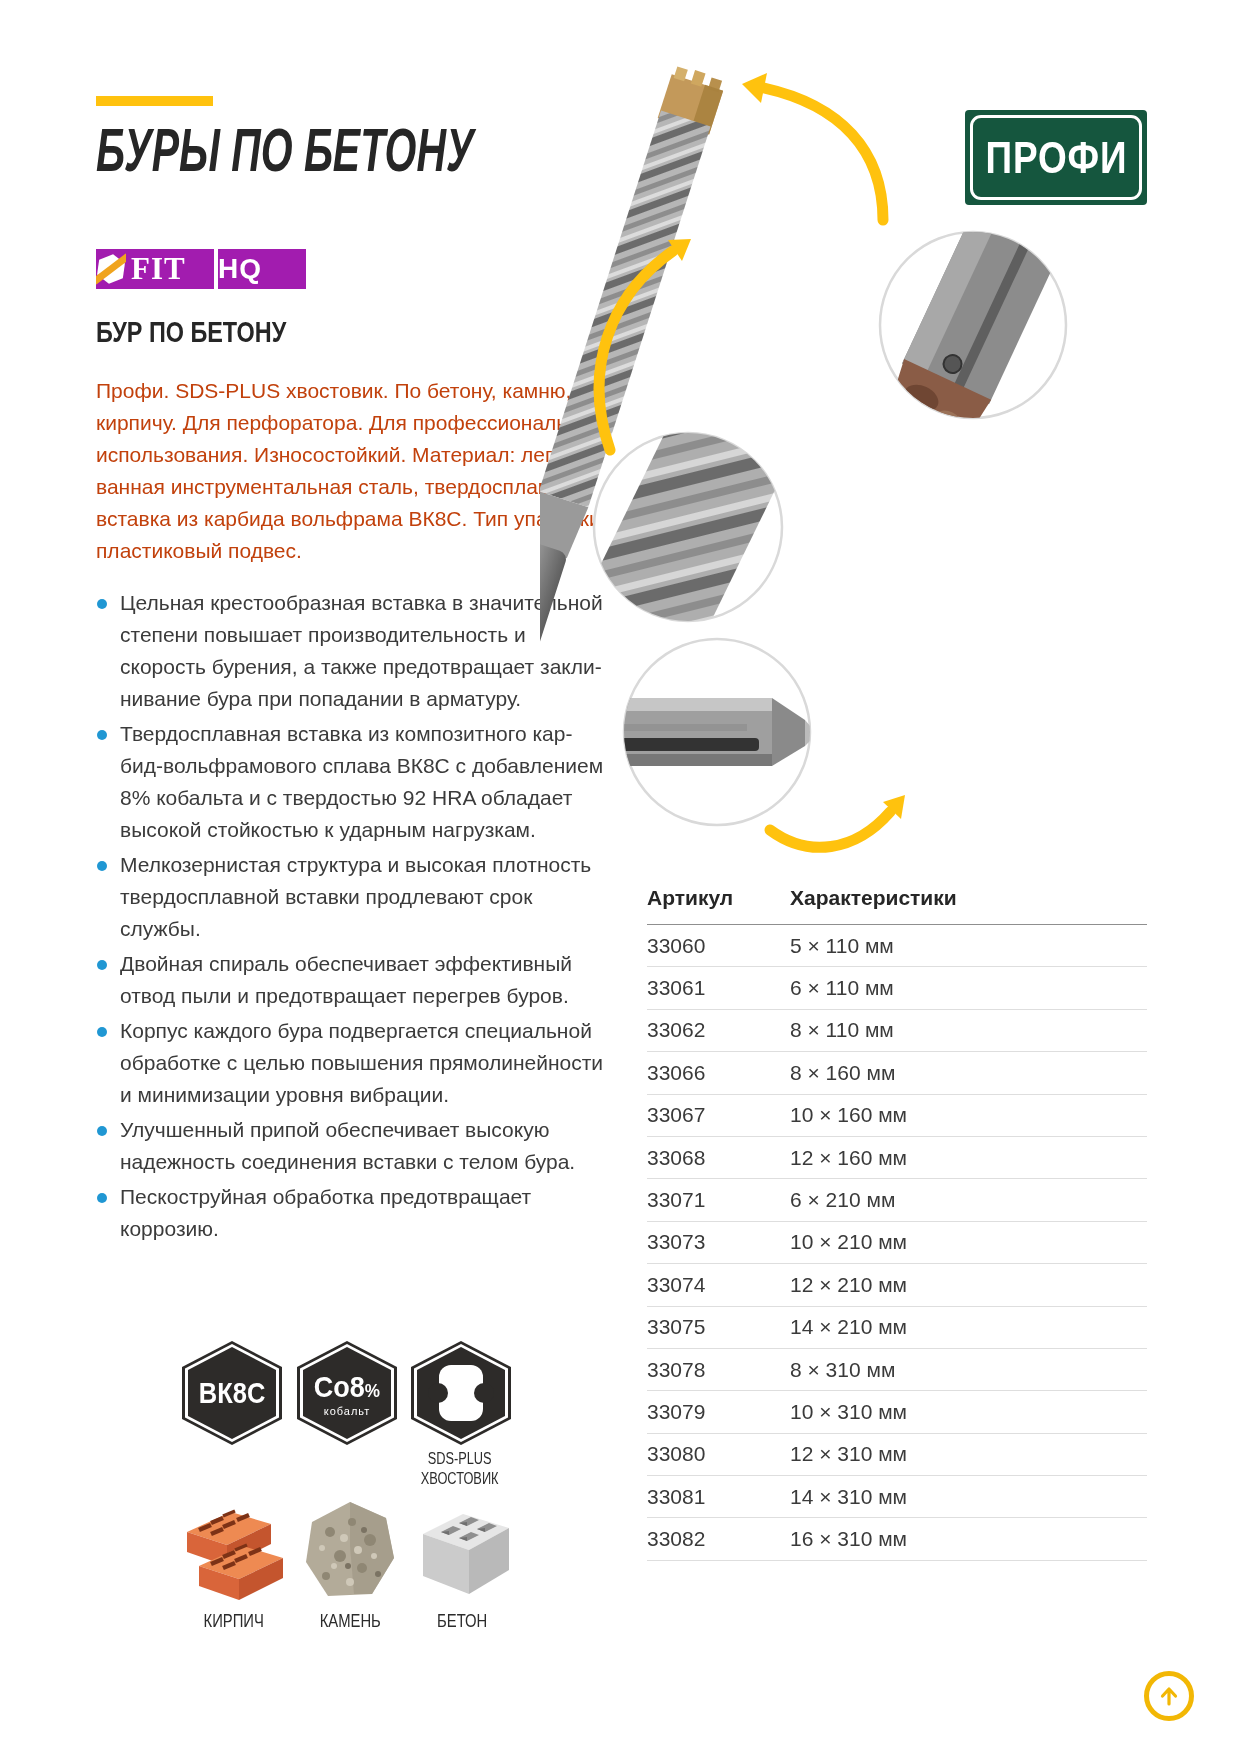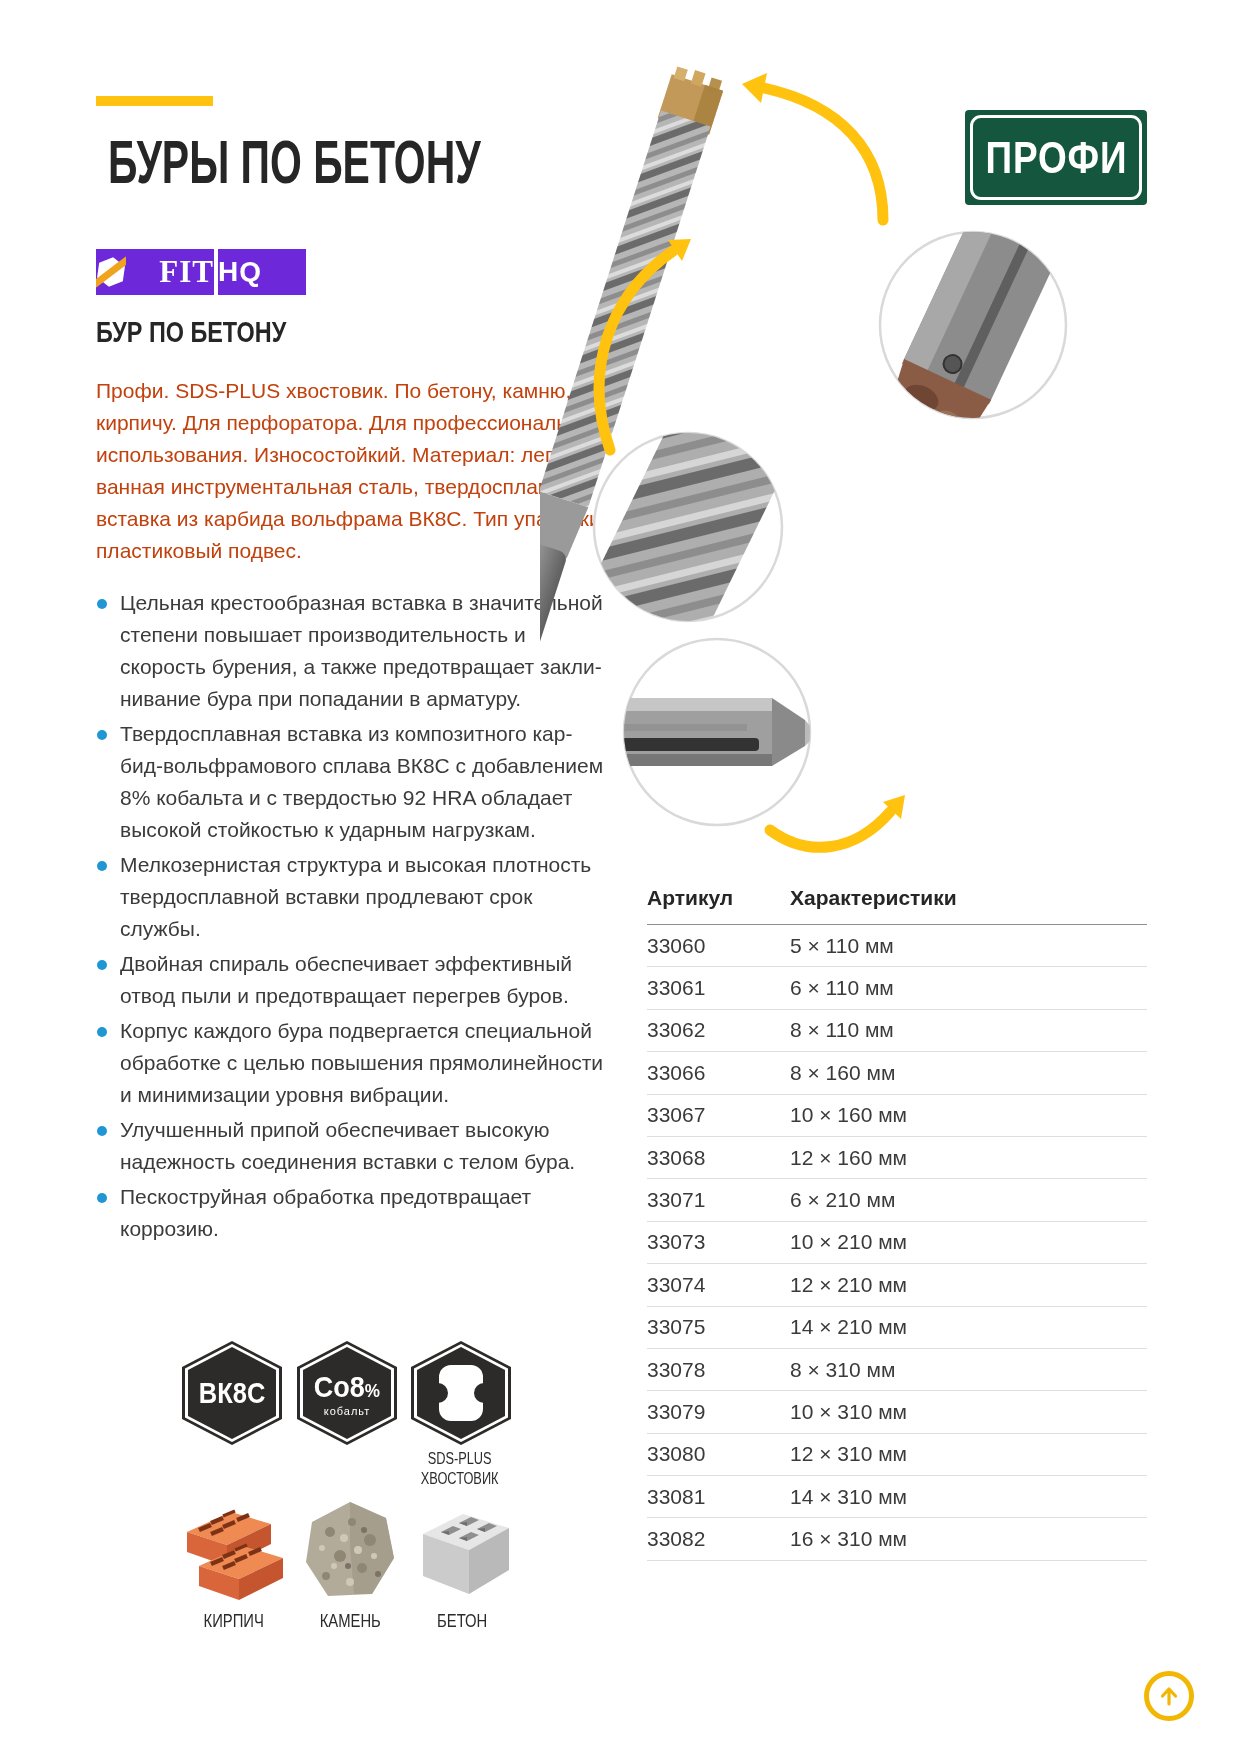--- a/index.html
+++ b/index.html
@@ -10,21 +10,21 @@
   .abs{position:absolute;}
   .cond{display:inline-block;transform-origin:left center;white-space:nowrap;}
 
   
   .accent-bar{left:96px;top:96px;width:117px;height:10px;background:#FFC20E;}
   .page-title{left:96px;top:119px;font-size:62px;font-weight:700;color:#262626;line-height:1;}
   .page-title .cond{transform:scaleX(0.66);}
 
   
   .brand{left:96px;top:249px;display:flex;gap:4px;}
-  .brand-box{height:46px;background:#6d28d9;display:flex;align-items:center;justify-content:space-between;color:#fff;}
+  .brand-box{height:40px;background:#a21caf;display:flex;align-items:center;justify-content:flex-start;color:#fff;}
   .brand-fit{width:118px;gap:5px;}
   .brand-hq{width:88px;}
   .fit-text{font-family:"Liberation Serif","DejaVu Serif",serif;font-weight:700;font-size:31px;letter-spacing:1px;}
   .hq-text{font-weight:700;font-size:28px;letter-spacing:1px;}
 
   
   .product-subtitle{left:96px;top:317px;font-size:30px;font-weight:700;color:#262626;line-height:1;}
   .product-subtitle .cond{transform:scaleX(0.78);}
   .product-description{left:96px;top:375px;width:560px;font-size:21px;line-height:32px;color:#c2410c;white-space:pre-line;}
 
@@ -63,21 +63,21 @@
   .profi-text{color:#fff;font-size:44px;font-weight:700;transform:scaleX(0.84);letter-spacing:1px;}
 
   
   .scroll-top{left:1144px;top:1671px;width:50px;height:50px;box-sizing:border-box;border:5px solid #F2B705;border-radius:50%;display:flex;align-items:center;justify-content:center;background:#fff;cursor:pointer;}
 </style>
 </head>
 <body>
 
 <div class="abs accent-bar"></div>
 
-<h1 class="abs page-title" style="margin:12px;"><span class="cond">БУРЫ ПО БЕТОНУ</span></h1>
+<h1 class="abs page-title" style="margin:0;font-style:italic;"><span class="cond">БУРЫ ПО БЕТОНУ</span></h1>
 
 <div class="abs brand">
   <div class="brand-box brand-fit">
     <svg width="30" height="32" viewBox="0 0 30 32">
       <g transform="rotate(8 15 16)">
         <polygon points="15,1 28,8.5 28,23.5 15,31 2,23.5 2,8.5" fill="#ffffff"></polygon>
         <rect x="-6" y="12.5" width="42" height="7" fill="#F0A41E" transform="rotate(-45 15 16)"></rect>
       </g>
     </svg>
     <span class="fit-text">FIT</span>

